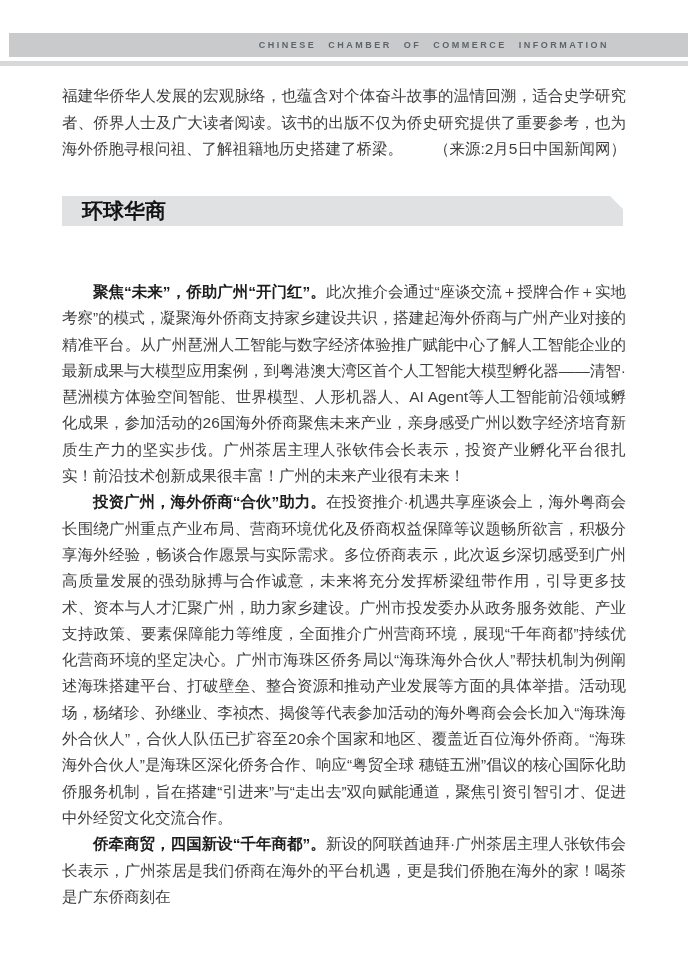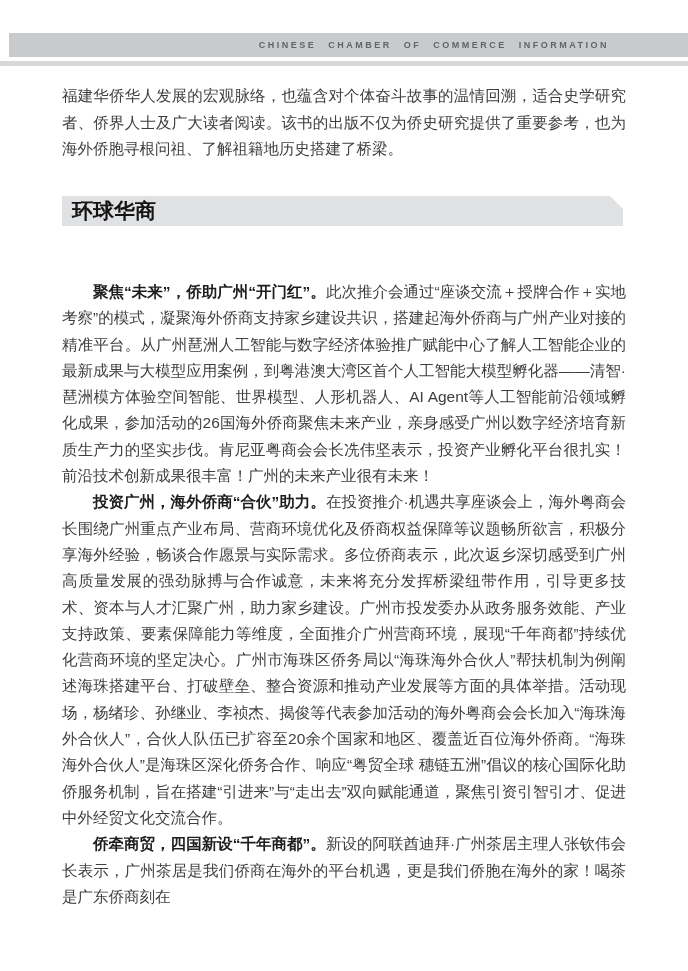--- a/index.html
+++ b/index.html
@@ -28,21 +28,21 @@
     position:absolute; top:136px; right:62px;
     font-size:15.5px; line-height:26.5px; color:#3e3e3e; white-space:nowrap;
   }
   .section-bar {
     position:absolute; left:62px; top:196px; width:561px; height:30px;
     background:#e0e1e3;
     clip-path:polygon(0 0, calc(100% - 13px) 0, 100% 13px, 100% 100%, 0 100%);
   }
   .section-label {
     font-family:"Liberation Serif", serif; font-weight:bold;
-    font-size:21px; line-height:30px; color:#141414; padding-left:10px;
+    font-size:21px; line-height:30px; color:#141414; padding-left:20px;
     display:inline-block;
   }
   .title {
     position:absolute; left:62px; top:241px; width:564px; margin:0;
     text-align:center; font-size:20px; font-weight:bold; color:#3c3c3c;
     letter-spacing:0.5px; white-space:nowrap;
   }
   .body-text {
     position:absolute; left:62px; top:279px; width:564px;
     font-size:15.5px; line-height:26.3px; color:#3e3e3e; text-align:justify;
@@ -59,29 +59,30 @@
 
 <div class="page">
 
   <div class="banner">
     <span class="banner-text">CHINESE CHAMBER OF COMMERCE INFORMATION</span>
   </div>
 
   <div class="divider"></div>
 
   <p class="intro">福建华侨华人发展的宏观脉络，也蕴含对个体奋斗故事的温情回溯，适合史学研究者、侨界人士及广大读者阅读。该书的出版不仅为侨史研究提供了重要参考，也为海外侨胞寻根问祖、了解祖籍地历史搭建了桥梁。</p>
+  <span class="source">（来源:2月5日中国新闻网）</span>
 
   <div class="section-bar">
     <span class="section-label">环球华商</span>
   </div>
 
 
   <div class="body-text">
     <p>
-      <b class="lead">聚焦“未来”，侨助广州“开门红”。</b><span>此次推介会通过“座谈交流＋授牌合作＋实地考察”的模式，凝聚海外侨商支持家乡建设共识，搭建起海外侨商与广州产业对接的精准平台。从广州琶洲人工智能与数字经济体验推广赋能中心了解人工智能企业的最新成果与大模型应用案例，到粤港澳大湾区首个人工智能大模型孵化器——清智·琶洲模方体验空间智能、世界模型、人形机器人、AI Agent等人工智能前沿领域孵化成果，参加活动的26国海外侨商聚焦未来产业，亲身感受广州以数字经济培育新质生产力的坚实步伐。肯尼亚粤商会会长冼伟坚表示，投资产业孵化平台很扎实！前沿技术创新成果很丰富！广州的未来产业很有未来！</span>
+      <b class="lead">聚焦“未来”，侨助广州“开门红”。</b><span>此次推介会通过“座谈交流＋授牌合作＋实地考察”的模式，凝聚海外侨商支持家乡建设共识，搭建起海外侨商与广州产业对接的精准平台。从广州琶洲人工智能与数字经济体验推广赋能中心了解人工智能企业的最新成果与大模型应用案例，到粤港澳大湾区首个人工智能大模型孵化器——清智·琶洲模方体验空间智能、世界模型、人形机器人、AI Agent等人工智能前沿领域孵化成果，参加活动的26国海外侨商聚焦未来产业，亲身感受广州以数字经济培育新质生产力的坚实步伐。广州茶居主理人张钦伟会长表示，投资产业孵化平台很扎实！前沿技术创新成果很丰富！广州的未来产业很有未来！</span>
     </p>
     <p>
       <b class="lead">投资广州，海外侨商“合伙”助力。</b><span>在投资推介·机遇共享座谈会上，海外粤商会长围绕广州重点产业布局、营商环境优化及侨商权益保障等议题畅所欲言，积极分享海外经验，畅谈合作愿景与实际需求。多位侨商表示，此次返乡深切感受到广州高质量发展的强劲脉搏与合作诚意，未来将充分发挥桥梁纽带作用，引导更多技术、资本与人才汇聚广州，助力家乡建设。广州市投发委办从政务服务效能、产业支持政策、要素保障能力等维度，全面推介广州营商环境，展现“千年商都”持续优化营商环境的坚定决心。广州市海珠区侨务局以“海珠海外合伙人”帮扶机制为例阐述海珠搭建平台、打破壁垒、整合资源和推动产业发展等方面的具体举措。活动现场，杨绪珍、孙继业、李祯杰、揭俊等代表参加活动的海外粤商会会长加入“海珠海外合伙人”，合伙人队伍已扩容至20余个国家和地区、覆盖近百位海外侨商。“海珠海外合伙人”是海珠区深化侨务合作、响应“粤贸全球 穗链五洲”倡议的核心国际化助侨服务机制，旨在搭建“引进来”与“走出去”双向赋能通道，聚焦引资引智引才、促进中外经贸文化交流合作。</span>
     </p>
     <p>
       <b class="lead">侨牵商贸，四国新设“千年商都”。</b><span>新设的阿联酋迪拜·广州茶居主理人张钦伟会长表示，广州茶居是我们侨商在海外的平台机遇，更是我们侨胞在海外的家！喝茶是广东侨商刻在</span>
     </p>
   </div>
 
 

